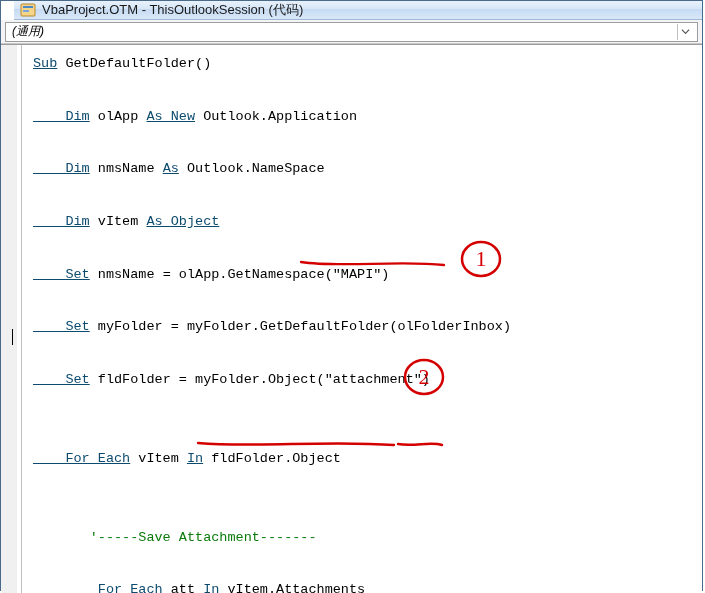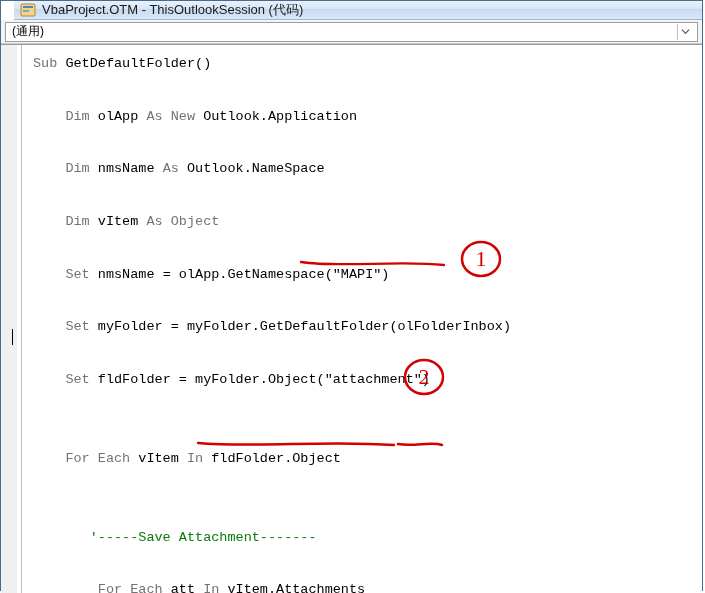--- a/index.html
+++ b/index.html
@@ -27,20 +27,21 @@
   .titlebar .app-icon {
     width: 16px; height: 16px;
     display: inline-flex; align-items: center; justify-content: center;
   }
   .toolbar {
     height: 24px;
     background: #f4f4f4;
     border-bottom: 1px solid #c8c8c8;
     display: flex; align-items: center;
     padding: 2px 4px;
+    font-style: italic;
   }
   .combo {
     flex: 1;
     height: 20px;
     border: 1px solid #9c9c9c;
     background: #fff;
     display: flex; align-items: center;
     font-size: 12px;
     padding: 0 4px 0 6px;
     color: #000;
@@ -75,21 +76,21 @@
     flex: 1;
     margin: 0;
     padding: 6px 10px 6px 14px;
     font-family: "Courier New", monospace;
     font-size: 13.5px;
     line-height: 1.95;
     color: #000;
     white-space: pre;
     position: relative;
   }
-  .kw { color: #737373; }
+  .kw { color: #0c4a6e; text-decoration: underline; }
   .cm { color: #0a7a0a; text-align: right; }
   .caret {
     position: absolute;
     left: 11px; top: 284px;
     width: 1px; height: 16px;
     background: #000;
   }
   
   .anno {
     position: absolute;

